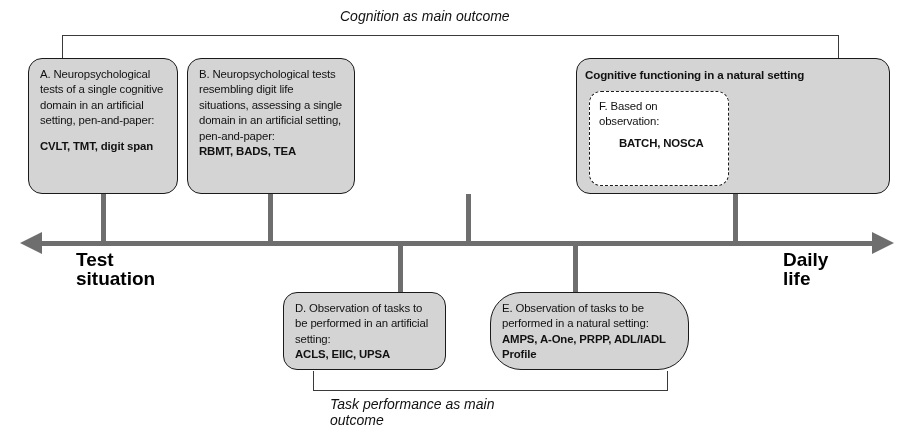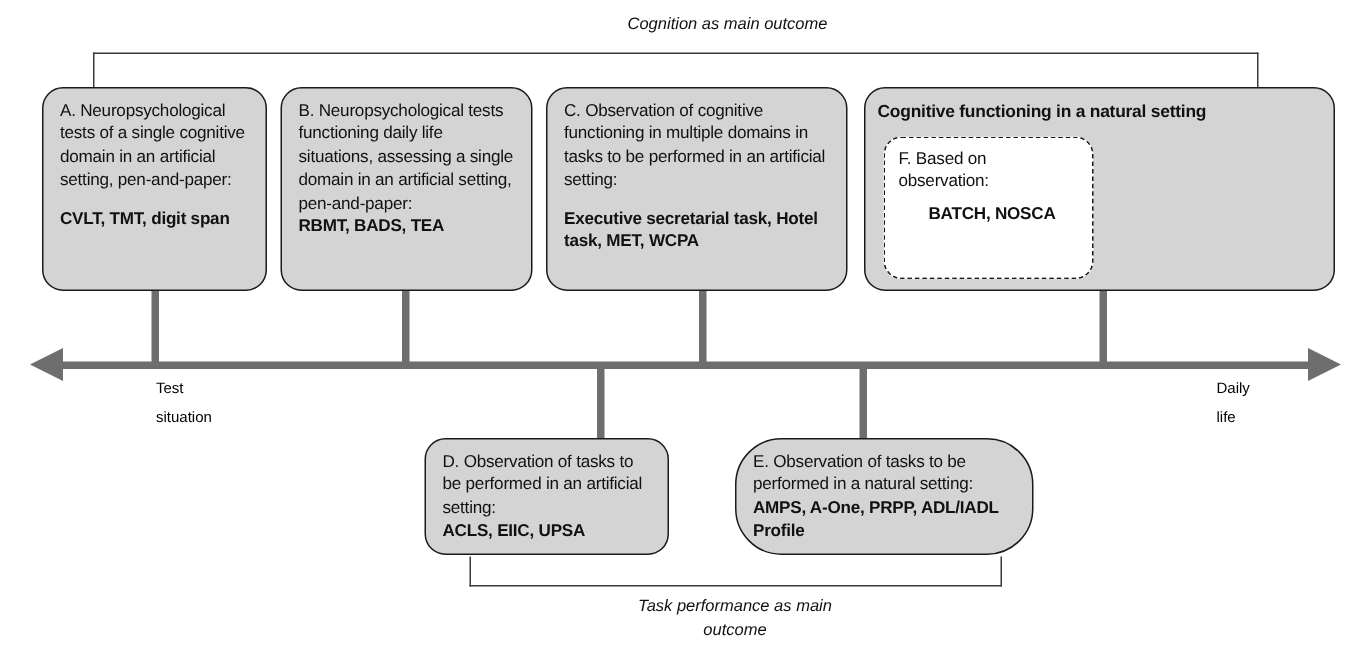--- a/index.html
+++ b/index.html
@@ -58,31 +58,29 @@
     color: #000000;
   }
   .hdr {
     font-weight: bold;
     font-size: 11.6px;
     text-align: left;
     color: #111111;
   }
   .caption {
     font-style: italic;
-    font-size: 11px;
+    font-size: 14px;
     line-height: 16px;
     color: #111111;
-    text-align: center;
   }
   .axis-label {
-    font-weight: normal;
-    font-size: 10px;
+    font-weight: bold;
+    font-size: 19px;
     line-height: 19px;
     color: #000000;
-    margin-left: 28px;
   }
 
   
   .vline {
     position: absolute;
     width: 5px;
     background: #6e6e6e;
   }
   .axis {
     position: absolute;
@@ -120,30 +118,25 @@
 
   <div class="txt caption" style="left:340px; top:8px; width:290px;">Cognition as main outcome</div>
 
   <div class="box" style="left:28px; top:58px; width:150px; height:136px;">
     <span>A. Neuropsychological tests of a single cognitive domain in an artificial setting, pen-and-paper:</span>
     <span class="gap"></span>
     <span class="b">CVLT, TMT, digit span</span>
   </div>
 
   <div class="box" style="left:187px; top:58px; width:168px; height:136px;">
-    <span>B. Neuropsychological tests functioning daily life situations, assessing a single domain in an artificial setting, pen-and-paper:</span>
+    <span>B. Neuropsychological tests resembling digit life situations, assessing a single domain in an artificial setting, pen-and-paper:</span>
     <br>
     <span class="b">RBMT, BADS, TEA</span>
   </div>
 
-  <div class="box" style="left:364px; top:58px; width:201px; height:136px;">
-    <span>C. Observation of cognitive functioning in multiple domains in tasks to be performed in an artificial setting:</span>
-    <span class="gap"></span>
-    <span class="b">Executive secretarial task, Hotel task, MET, WCPA</span>
-  </div>
 
   <div class="box" style="left:576px; top:58px; width:314px; height:136px; padding:6px 8px;">
     <div class="hdr" style="margin-top:2px;">Cognitive functioning in a natural setting</div>
 
     <div class="dashbox" style="left:12px; top:32px; width:140px; height:95px;">
       <span>F. Based on observation:</span>
       <span class="gap" style="height:6px;"></span>
       <span class="b" style="margin-left:20px;">BATCH, NOSCA</span>
     </div>
 

